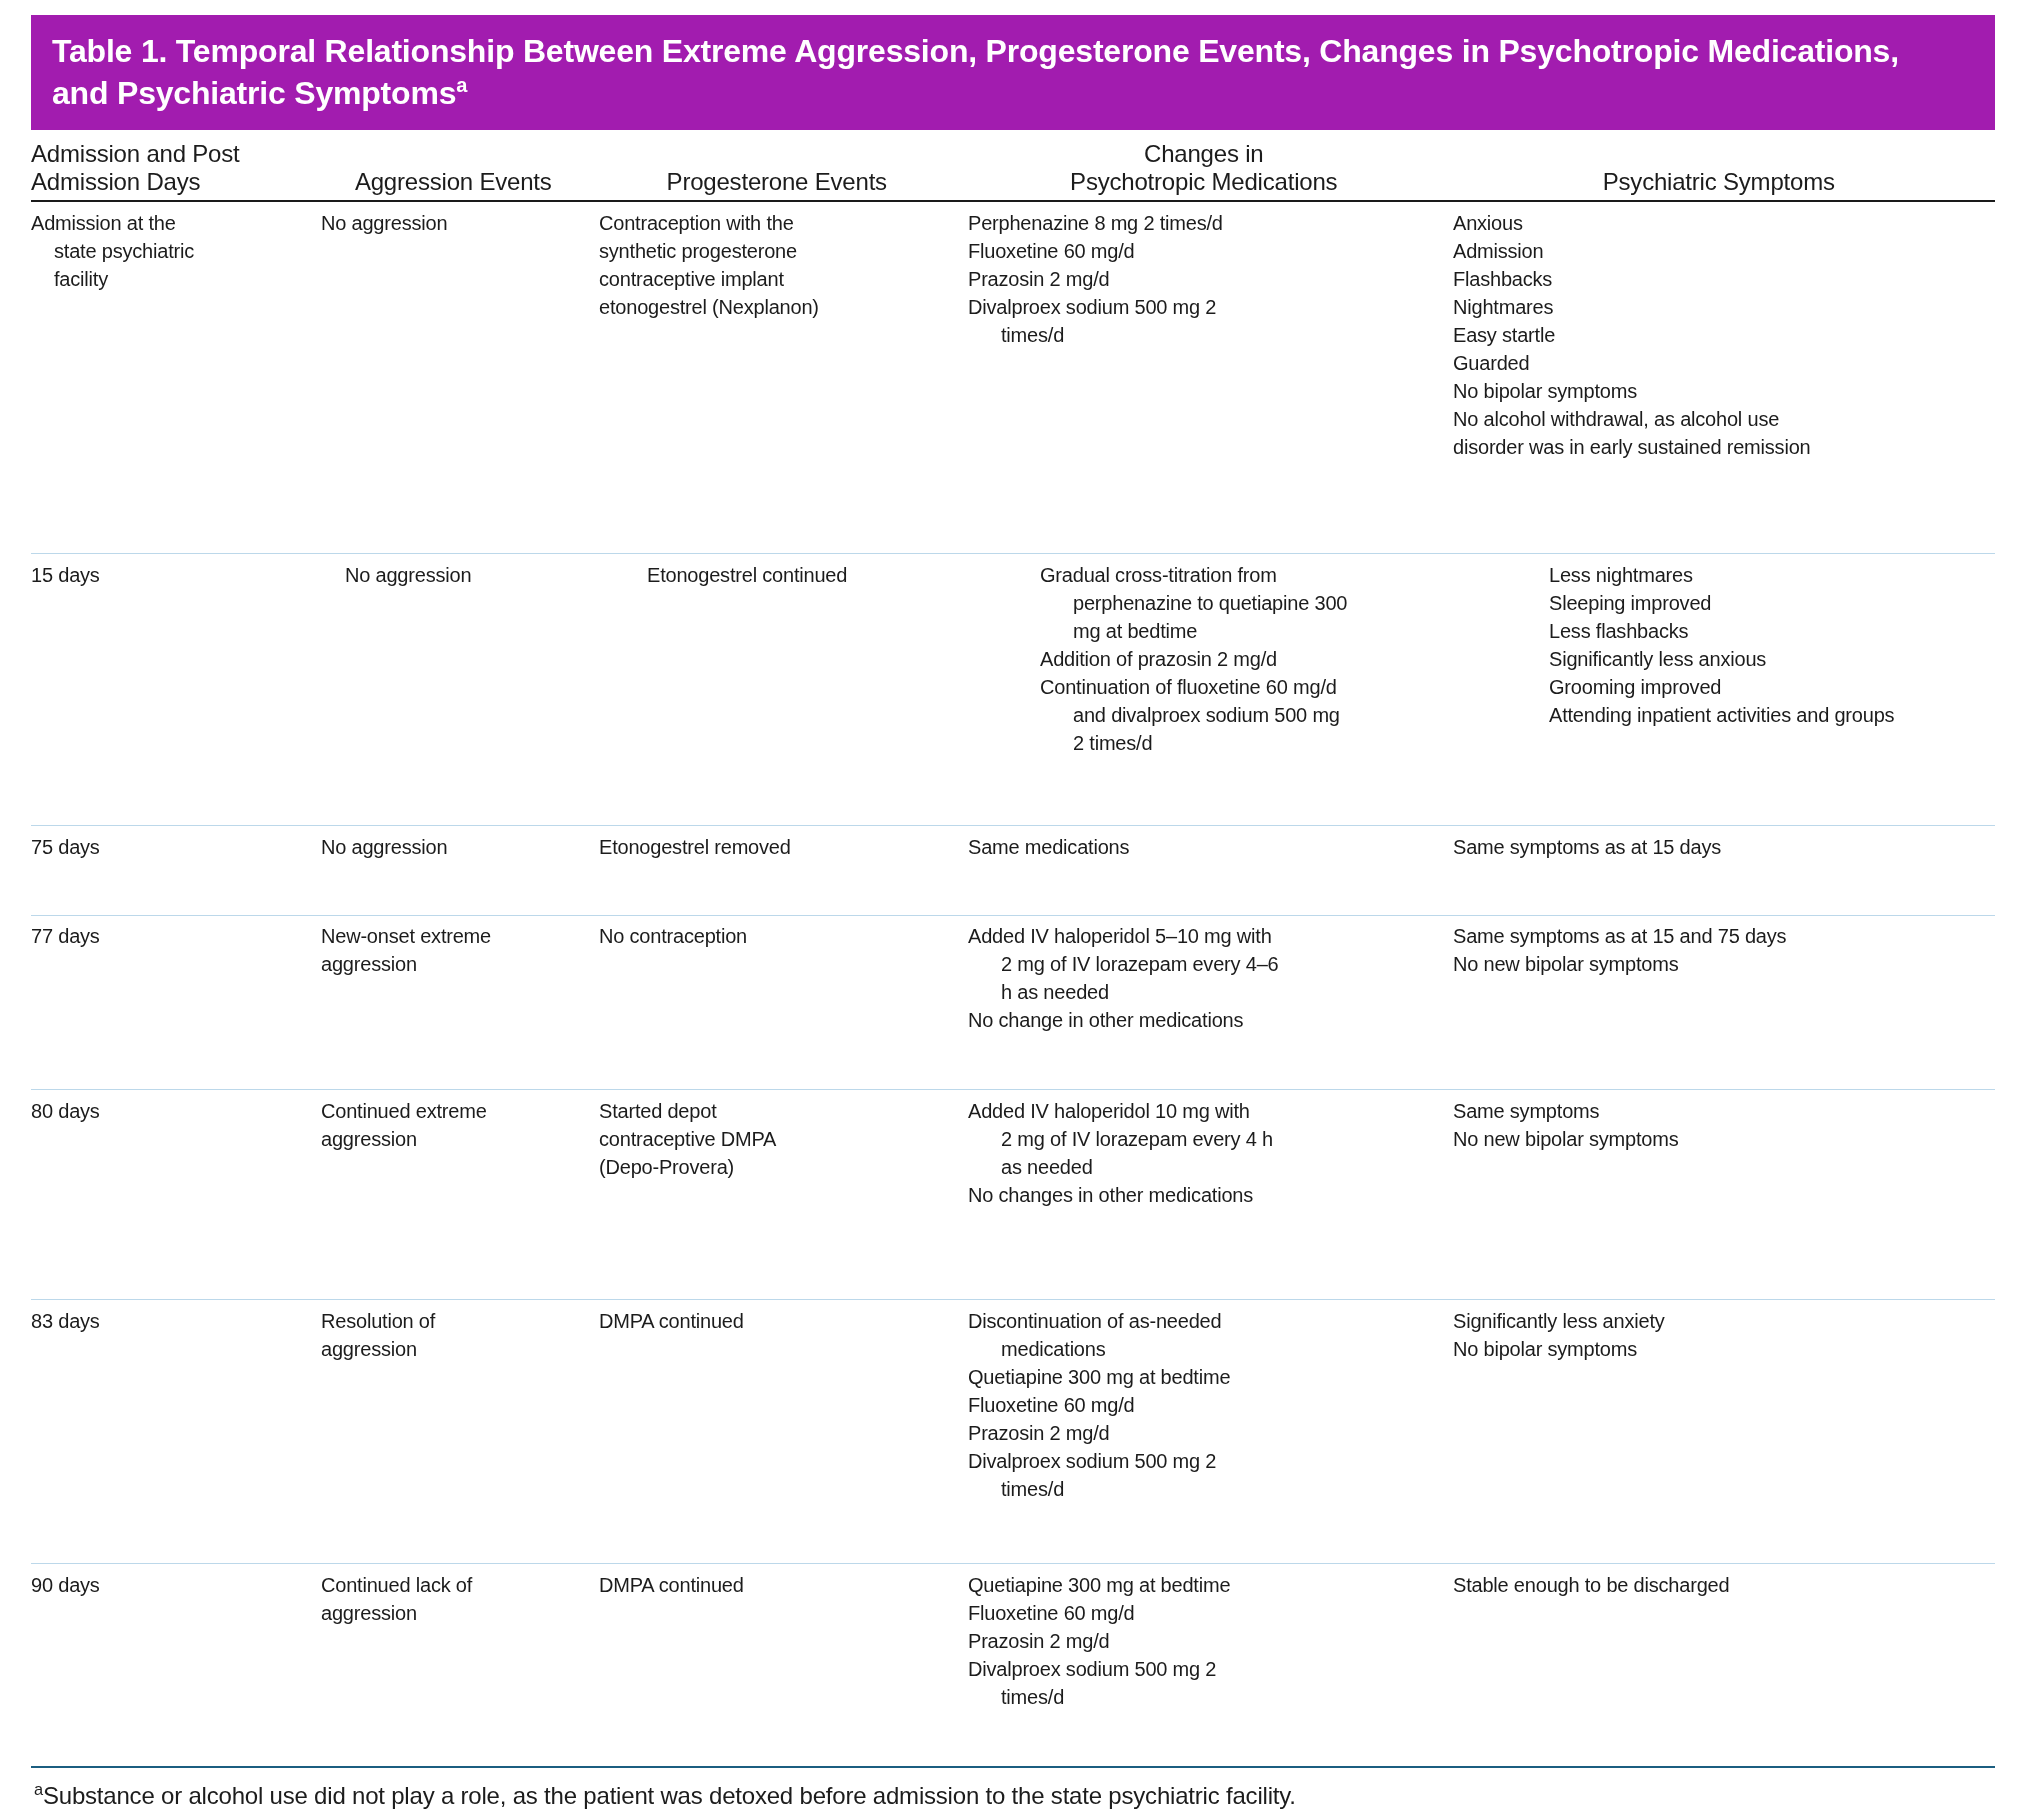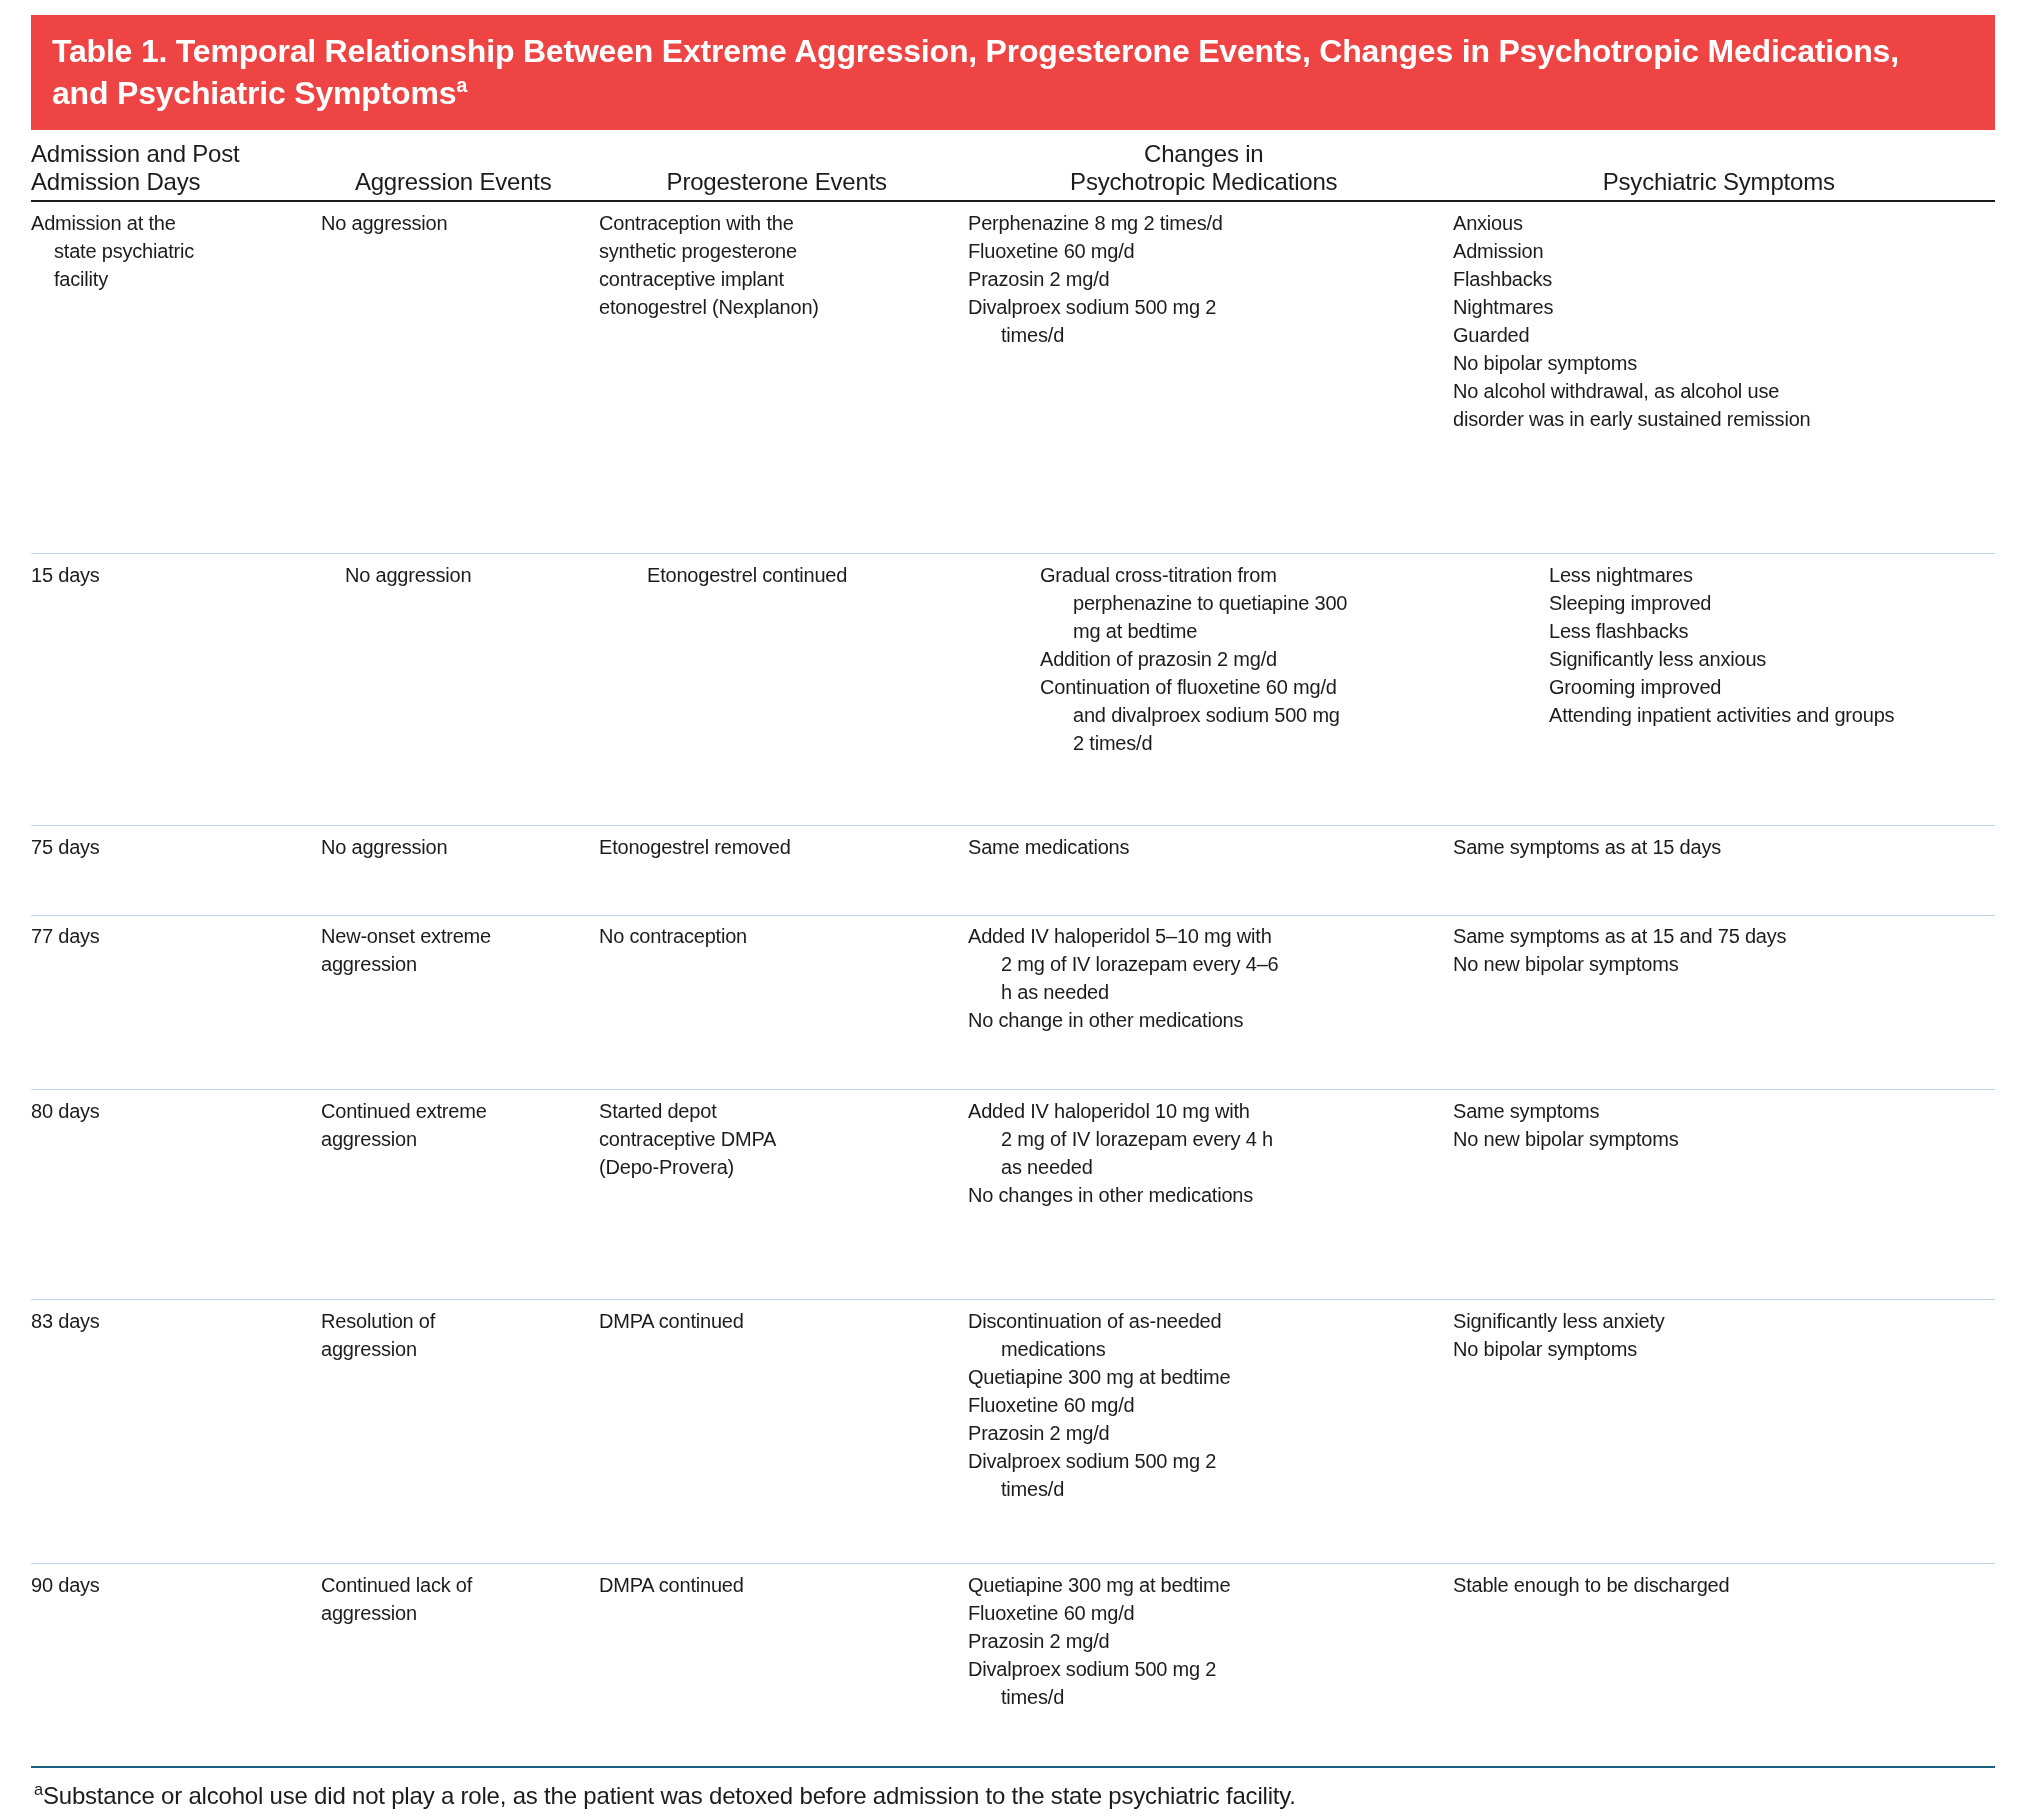--- a/index.html
+++ b/index.html
@@ -51,21 +51,21 @@
   .foot-rule{border-top:2.9px solid #1b5e80;margin-top:0;}
   .footnotes{padding:8.7px 0 13.5px 0;font-size:24px;line-height:33px;letter-spacing:-0.2px;}
   .footnotes p{margin:3px;}
   .footnotes sup{font-size:16.4px;line-height:0;}
 </style>
 </head>
 <body>
 
 <div class="page">
 
-  <div class="title-band" style="background: #ef4444;">
+  <div class="title-band" style="background: #a21caf;">
     <span class="title-text">Table 1. Temporal Relationship Between Extreme Aggression, Progesterone Events, Changes in Psychotropic Medications,
 and Psychiatric Symptoms</span><sup>a</sup>
   </div>
 
   <div class="grid thead">
     <div class="th left">Admission and Post
 Admission Days</div>
     <div class="th">Aggression Events</div>
     <div class="th">Progesterone Events</div>
     <div class="th">Changes in
@@ -94,20 +94,21 @@
           <p class="item">Fluoxetine 60 mg/d</p>
           <p class="item">Prazosin 2 mg/d</p>
           <p class="item">Divalproex sodium 500 mg 2
 times/d</p>
         </div>
         <div class="cell col-sym">
           <p class="item">Anxious</p>
           <p class="item">Admission</p>
           <p class="item">Flashbacks</p>
           <p class="item">Nightmares</p>
+          <p class="item">Easy startle</p>
           <p class="item">Guarded</p>
           <p class="item">No bipolar symptoms</p>
           <p class="item">No alcohol withdrawal, as alcohol use
 disorder was in early sustained remission</p>
         </div>
       </div>
       <div class="grid row r1">
         <div class="cell col-day">
           <p class="item">15 days</p>
         </div>

